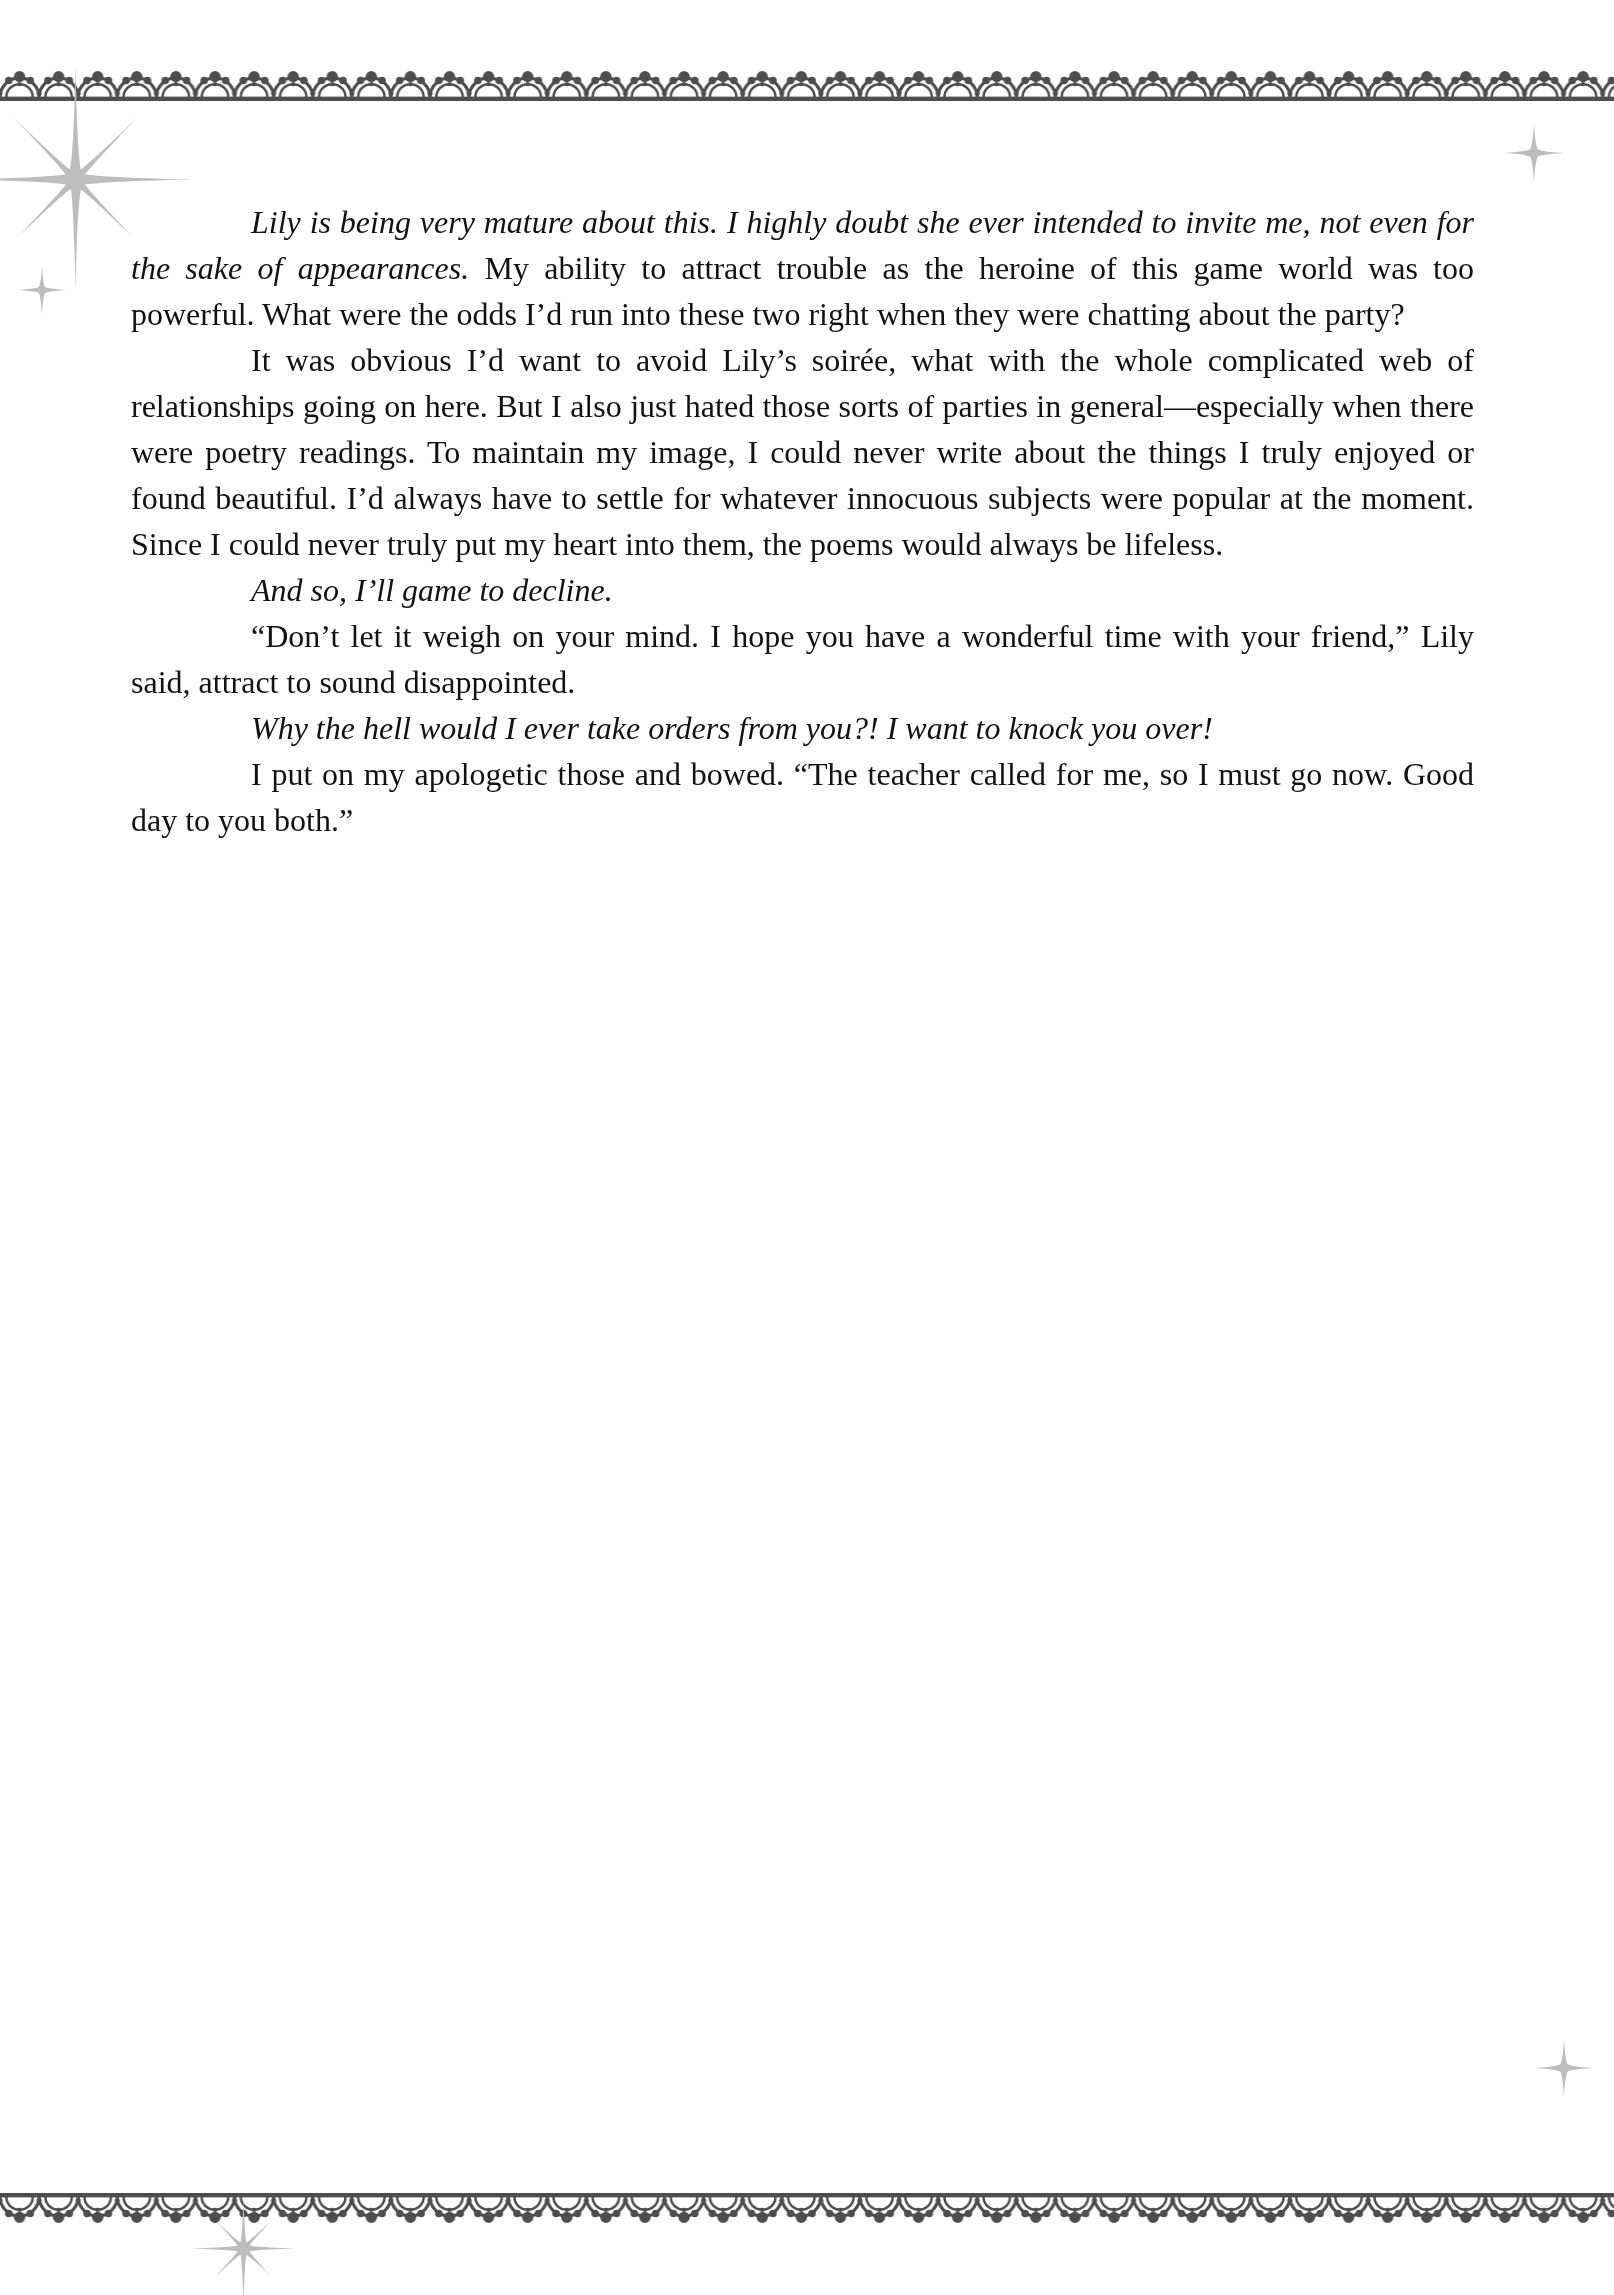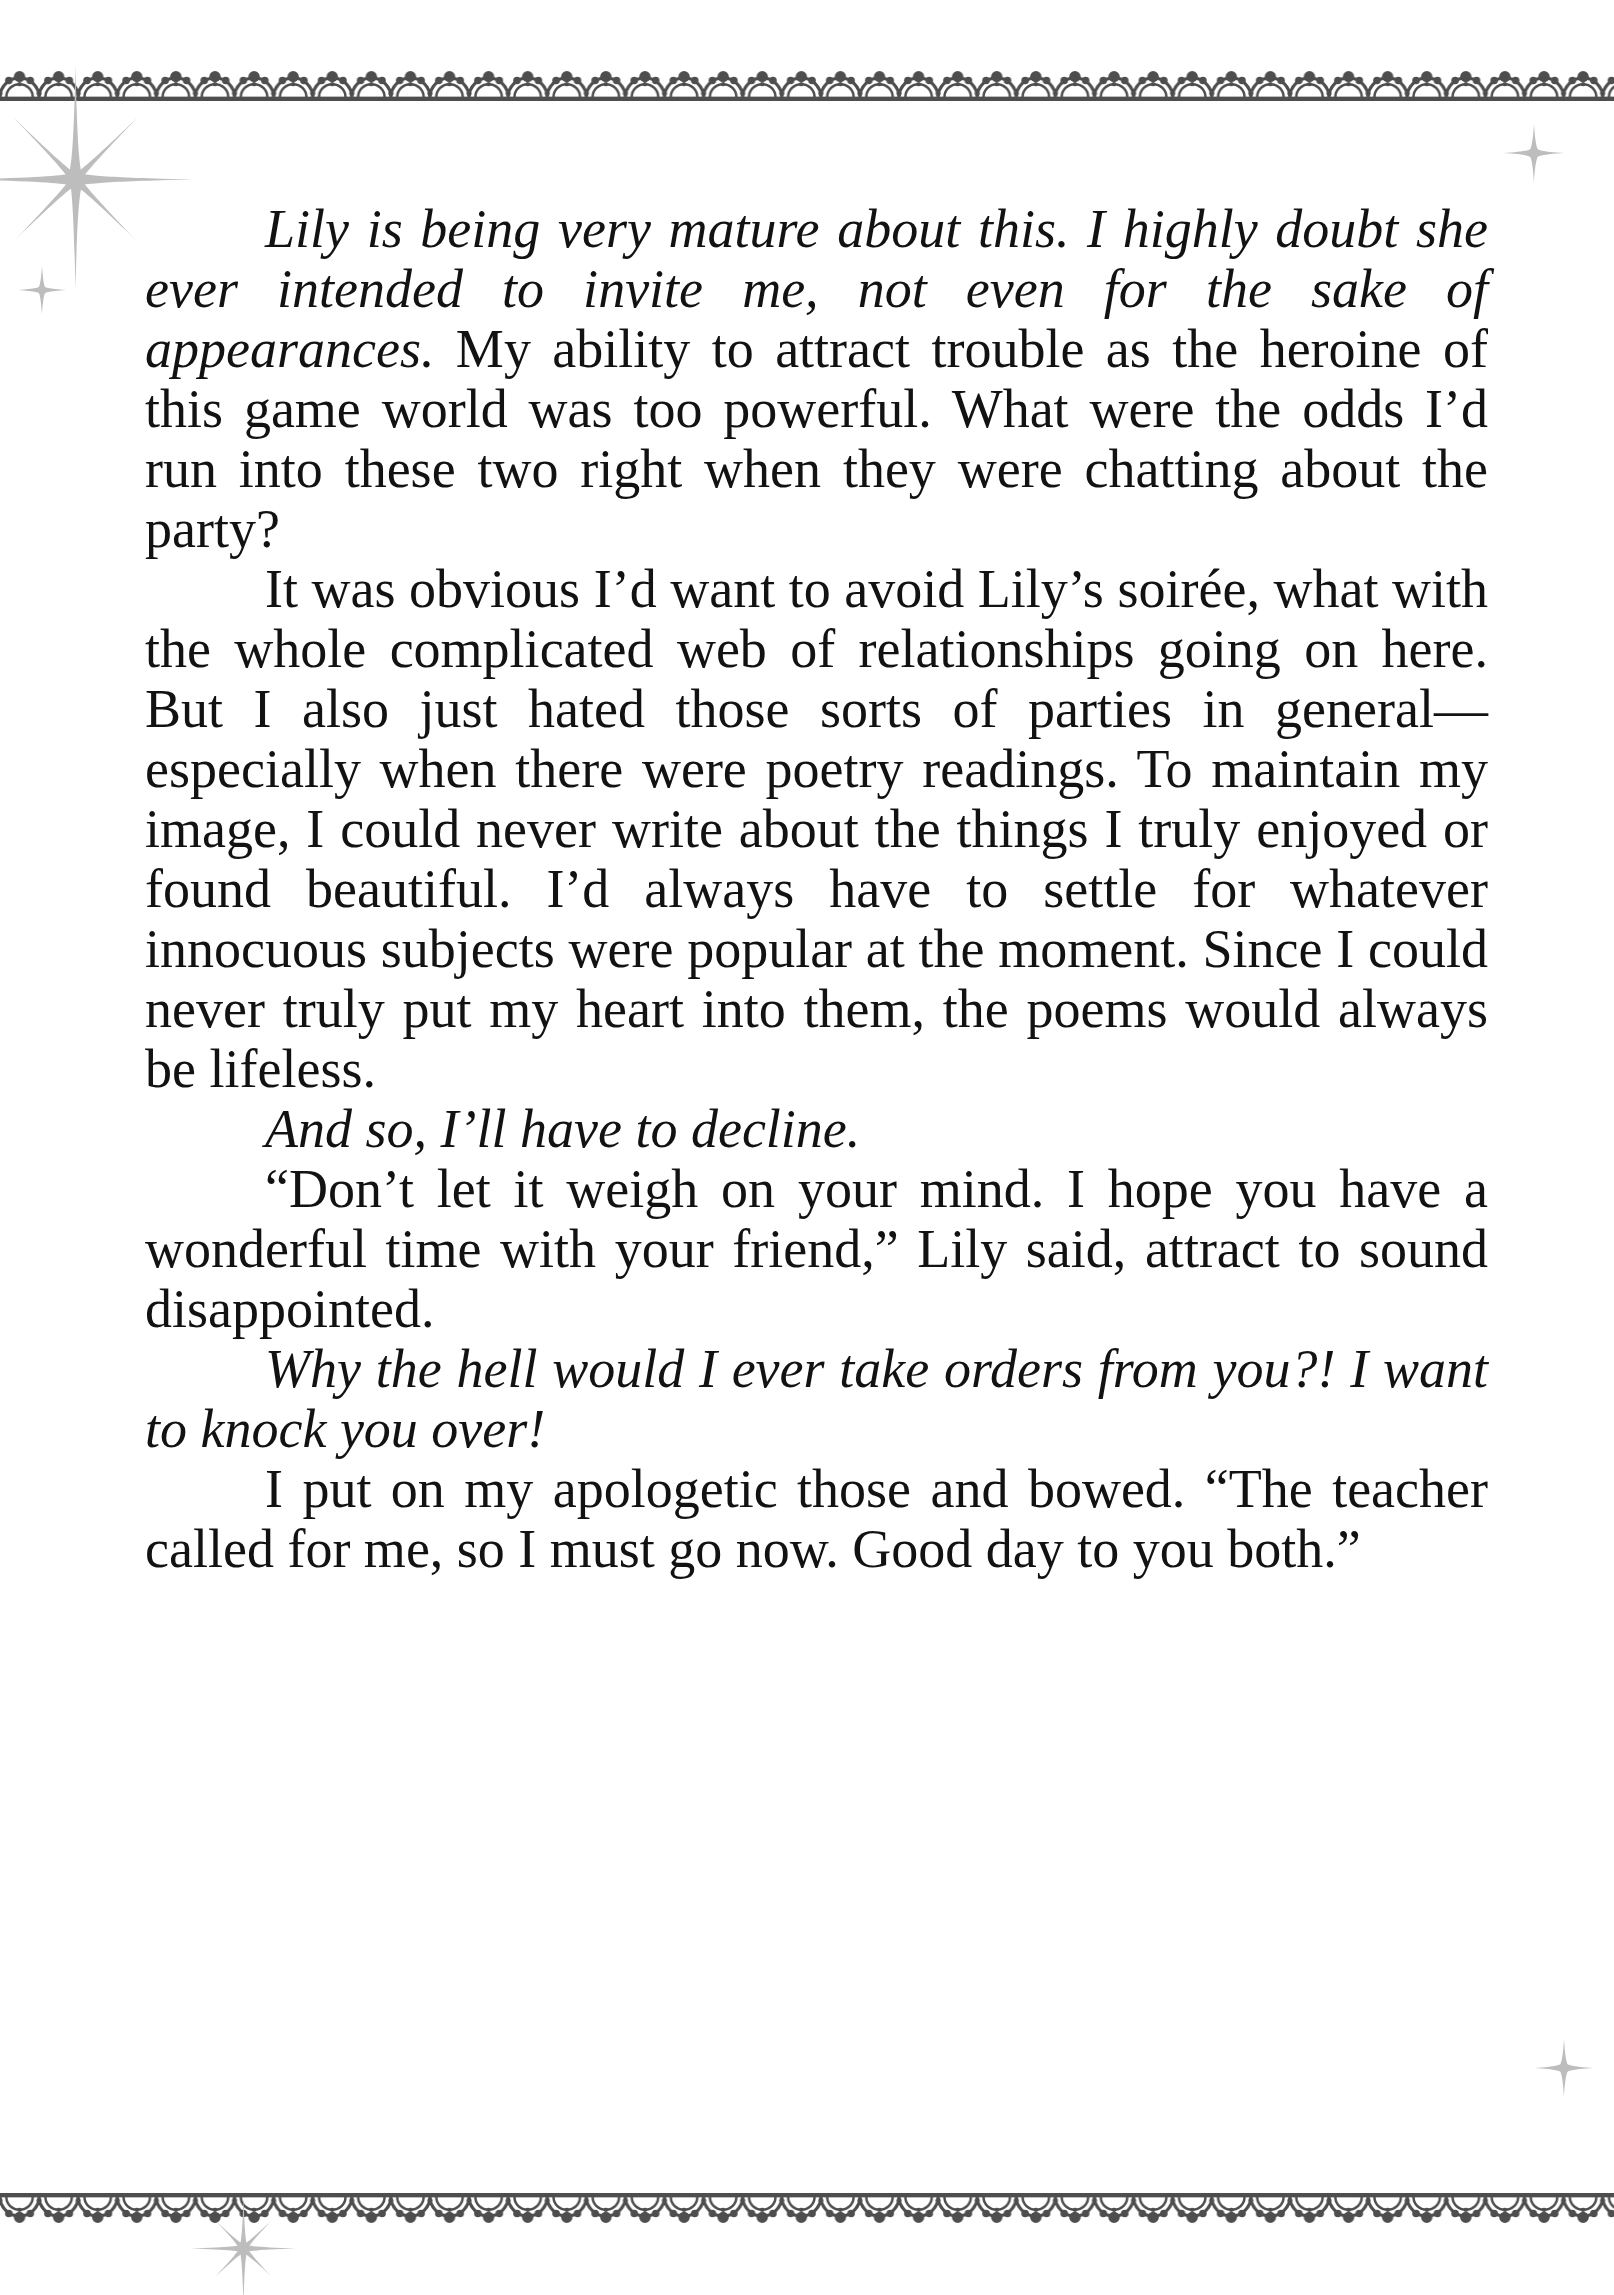--- a/index.html
+++ b/index.html
@@ -29,23 +29,23 @@
   .orn-arc{fill:none;stroke:var(--ornament,#4e4e4e);}
   .spark{fill:var(--sparkle,#bdbdbd);}
   .sparkle{position:absolute;display:block;}
   .sparkle-big{left:-57px;top:47px;}
   .sparkle-small-left{left:4.4px;top:252px;}
   .sparkle-top-right{left:1496px;top:115px;}
   .sparkle-bottom-left{left:168px;top:2173px;}
   .sparkle-bottom-right{left:1526px;top:2030px;}
   .text-block{
     position:absolute;
-    left:145px;top:199px;width:1343px;
+    left:131px;top:199px;width:1343px;
     color:var(--ink,#121212);
-    font-size:54px;line-height:60px;
+    font-size:32px;line-height:46px;
     text-align:justify;
   }
   .text-block p{
     margin:0;
     text-indent:120px;
   }
   .text-block .em{font-style:italic;}
 </style>
 </head>
 <body>
@@ -116,20 +116,20 @@
   <svg class="sparkle sparkle-bottom-right" width="76" height="76" viewBox="-60 -60 120 120" xmlns="http://www.w3.org/2000/svg">
     <g class="spark">
       <path d="M0,-46 C2,-12 5,-5 9,0 C5,5 2,12 0,46 C-2,12 -5,5 -9,0 C-5,-5 -2,-12 0,-46 Z"></path>
       <path d="M-47,0 C-12,-2 -5,-5 0,-9 C5,-5 12,-2 47,0 C12,2 5,5 0,9 C-5,5 -12,2 -47,0 Z"></path>
     </g>
   </svg>
 
   <div class="text-block">
       <p><span class="em">Lily is being very mature about this. I highly doubt she ever intended to invite me, not even for the sake of appearances.</span><span> My ability to attract trouble as the heroine of this game world was too powerful. What were the odds I’d run into these two right when they were chatting about the party?</span></p>
       <p><span>It was obvious I’d want to avoid Lily’s soirée, what with the whole complicated web of relationships going on here. But I also just hated those sorts of parties in general—especially when there were poetry readings. To maintain my image, I could never write about the things I truly enjoyed or found beautiful. I’d always have to settle for whatever innocuous subjects were popular at the moment. Since I could never truly put my heart into them, the poems would always be lifeless.</span></p>
-      <p><span class="em">And so, I’ll have to decline.</span></p>
+      <p><span class="em">And so, I’ll game to decline.</span></p>
       <p><span>“Don’t let it weigh on your mind. I hope you have a wonderful time with your friend,” Lily said, attract to sound disappointed.</span></p>
       <p><span class="em">Why the hell would I ever take orders from you?! I want to knock you over!</span></p>
       <p><span>I put on my apologetic those and bowed. “The teacher called for me, so I must go now. Good day to you both.”</span></p>
     </div>
 
 </div>
 
 
 </body></html>

